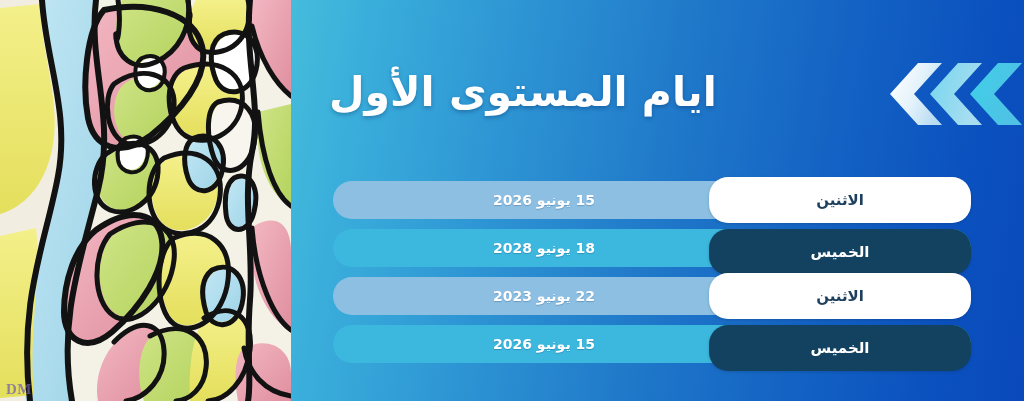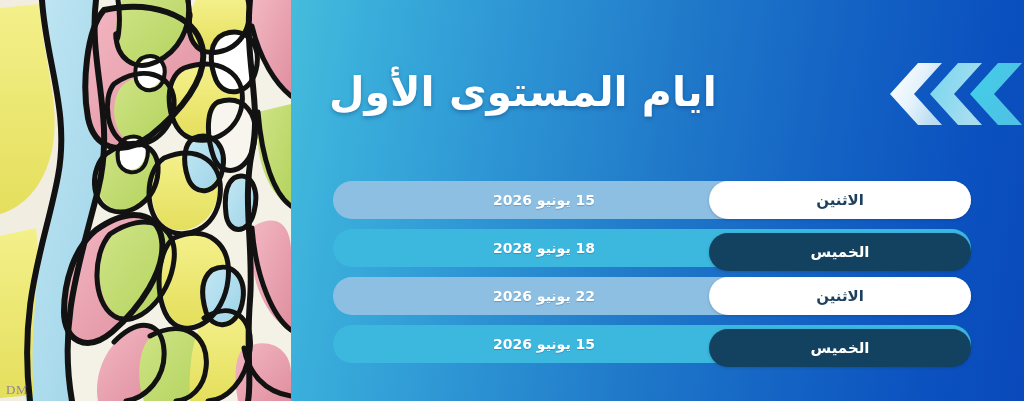--- a/index.html
+++ b/index.html
@@ -24,22 +24,22 @@
     width: 291px;
     height: 401px;
     overflow: hidden;
     background: #f2efe6;
   }
   .artwork svg { display: block; width: 291px; height: 401px; }
   .artwork-signature {
     position: absolute;
     left: 6px;
     bottom: 3px;
-    font-size: 13px;
-    font-weight: normal;
+    font-size: 15px;
+    font-weight: bold;
     letter-spacing: 0.5px;
     color: #6f5fa8;
     opacity: .72;
     font-family: "Liberation Serif", serif;
   }
 
   
   .panel {
     position: absolute;
     left: 291px;
@@ -110,21 +110,21 @@
     display: flex;
     flex-direction: row;
     align-items: center;
   }
   .row:last-child { margin-bottom: 0; }
   .row.light { background: #8dbfe2; }
   .row.bright { background: #3cb7dd; }
 
   .pill {
     width: 262px;
-    height: 38px;
+    height: 46px;
     border-radius: 19px;
     display: flex;
     align-items: center;
     justify-content: center;
     box-shadow: 0 1px 3px rgba(5, 35, 70, .22);
     flex: 0 0 auto;
   }
   .pill.white  { background: #ffffff; }
   .pill.navy   { background: #134260; margin-top: 7px; }
   .pill-label {
@@ -312,21 +312,21 @@
         <div class="date-cell">
           <span class="date-text">18 يونيو 2028</span>
         </div>
       </div>
 
       <div class="row light">
         <div class="pill white">
           <span class="pill-label">الاثنين</span>
         </div>
         <div class="date-cell">
-          <span class="date-text">22 يونيو 2026</span>
+          <span class="date-text">22 يونيو 2023</span>
         </div>
       </div>
 
       <div class="row bright">
         <div class="pill navy">
           <span class="pill-label">الخميس</span>
         </div>
         <div class="date-cell">
           <span class="date-text">15 يونيو 2026</span>
         </div>

